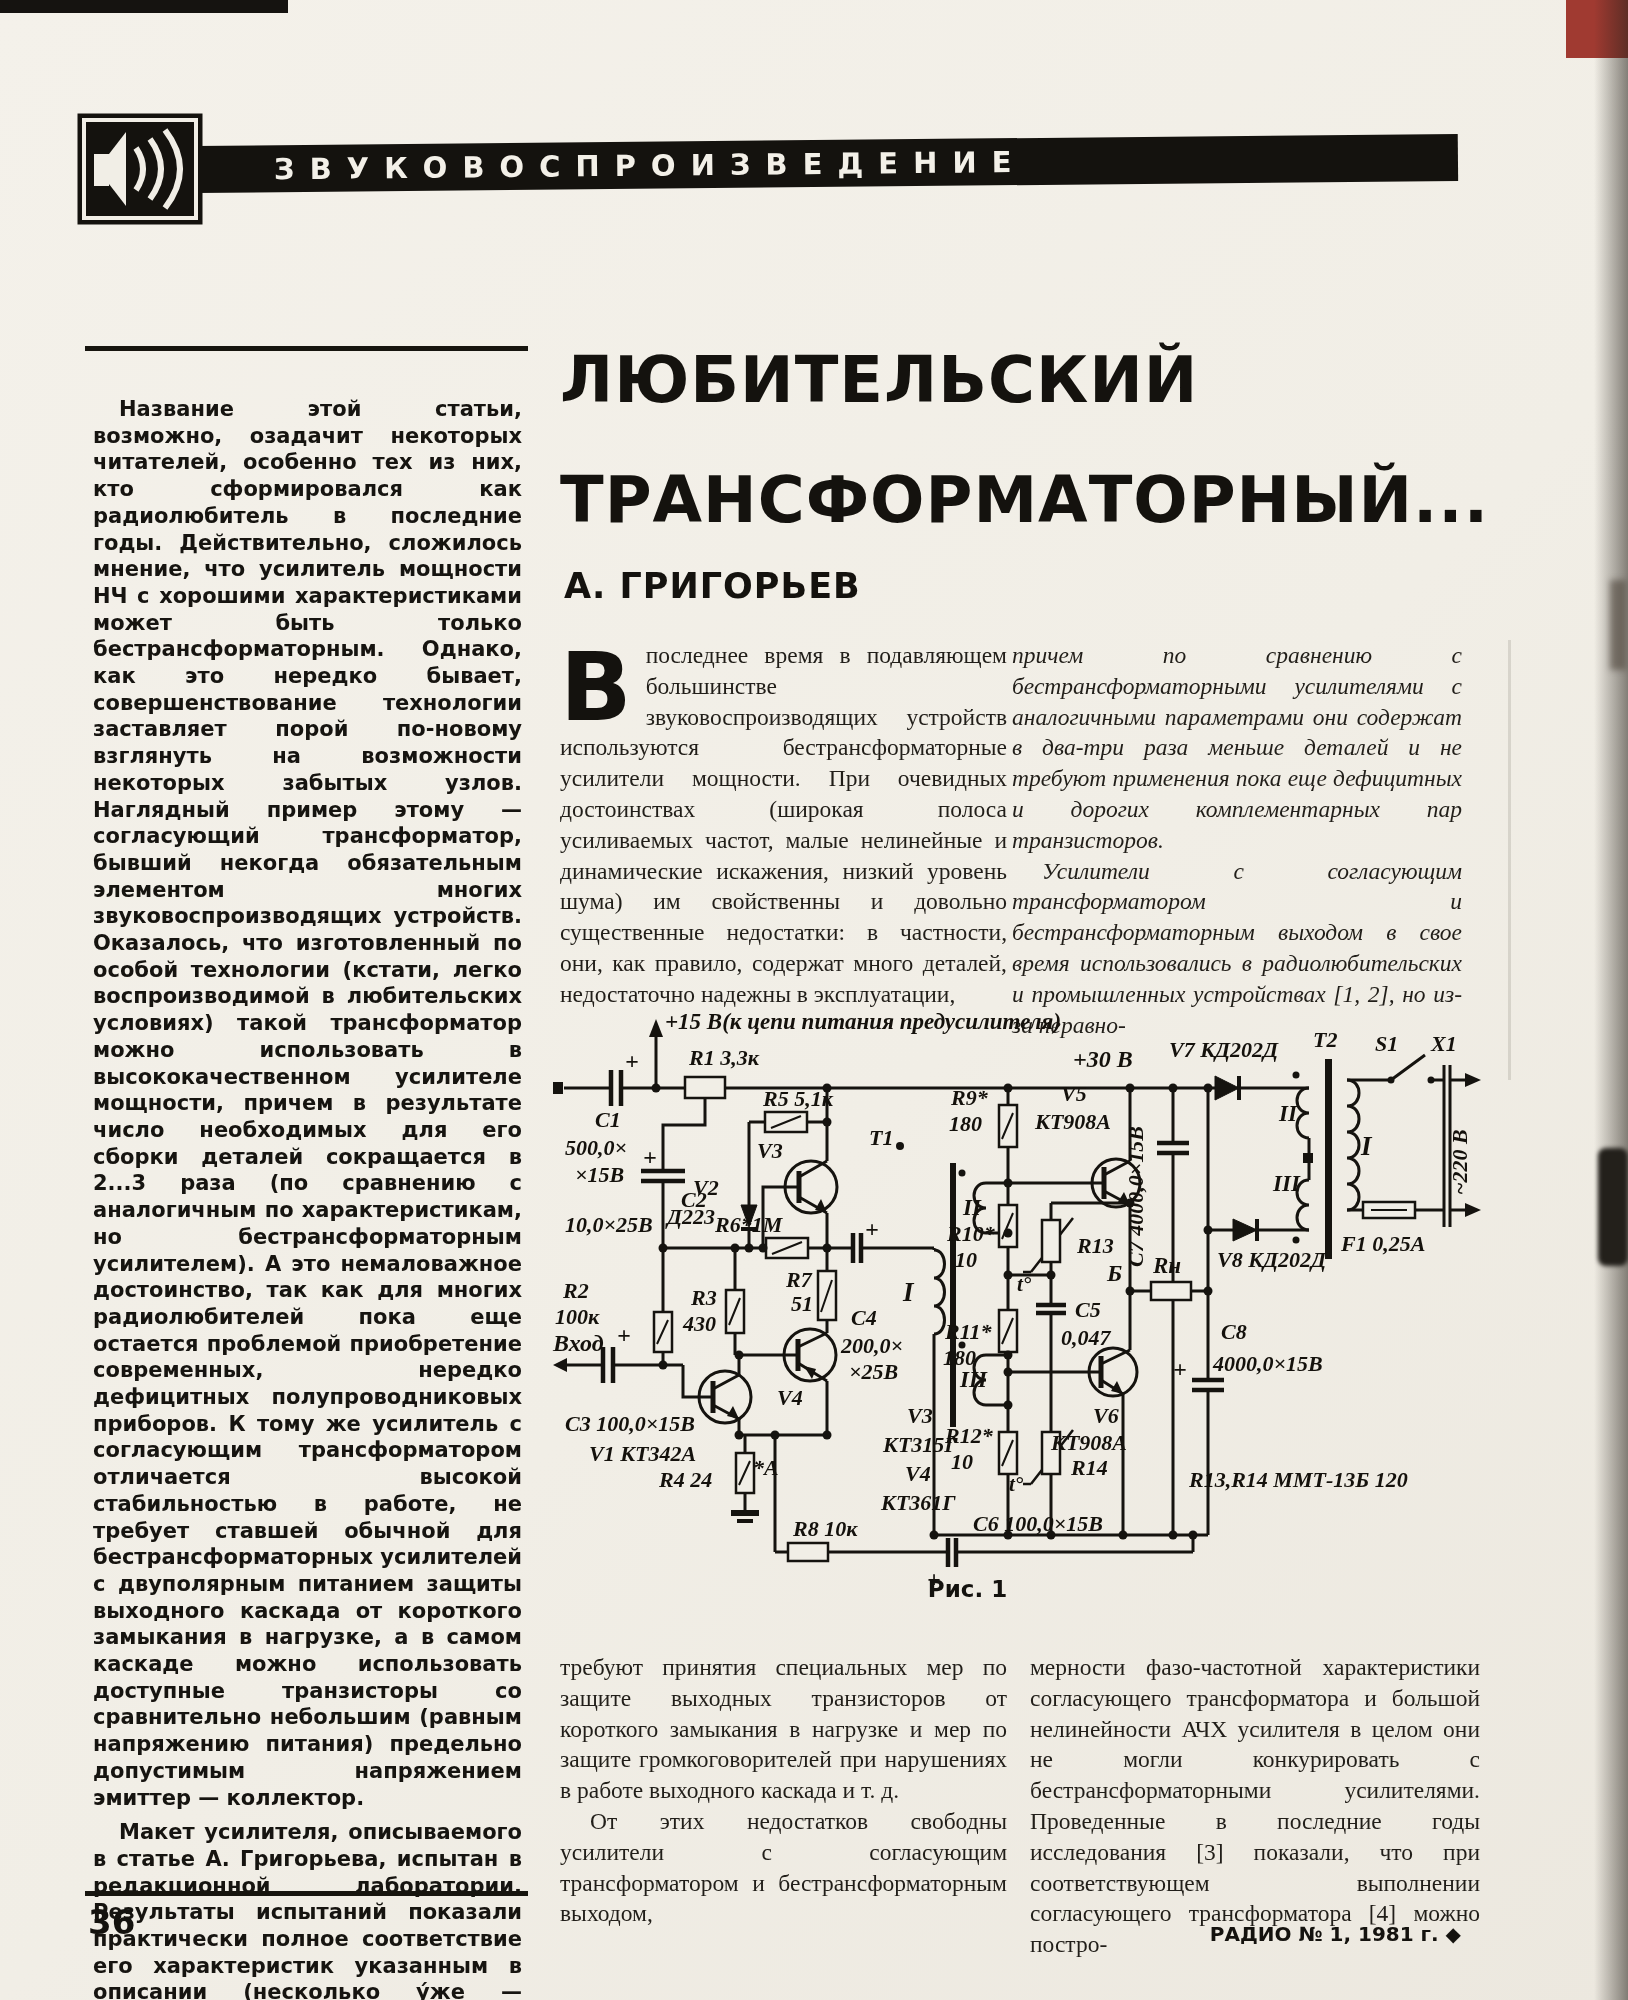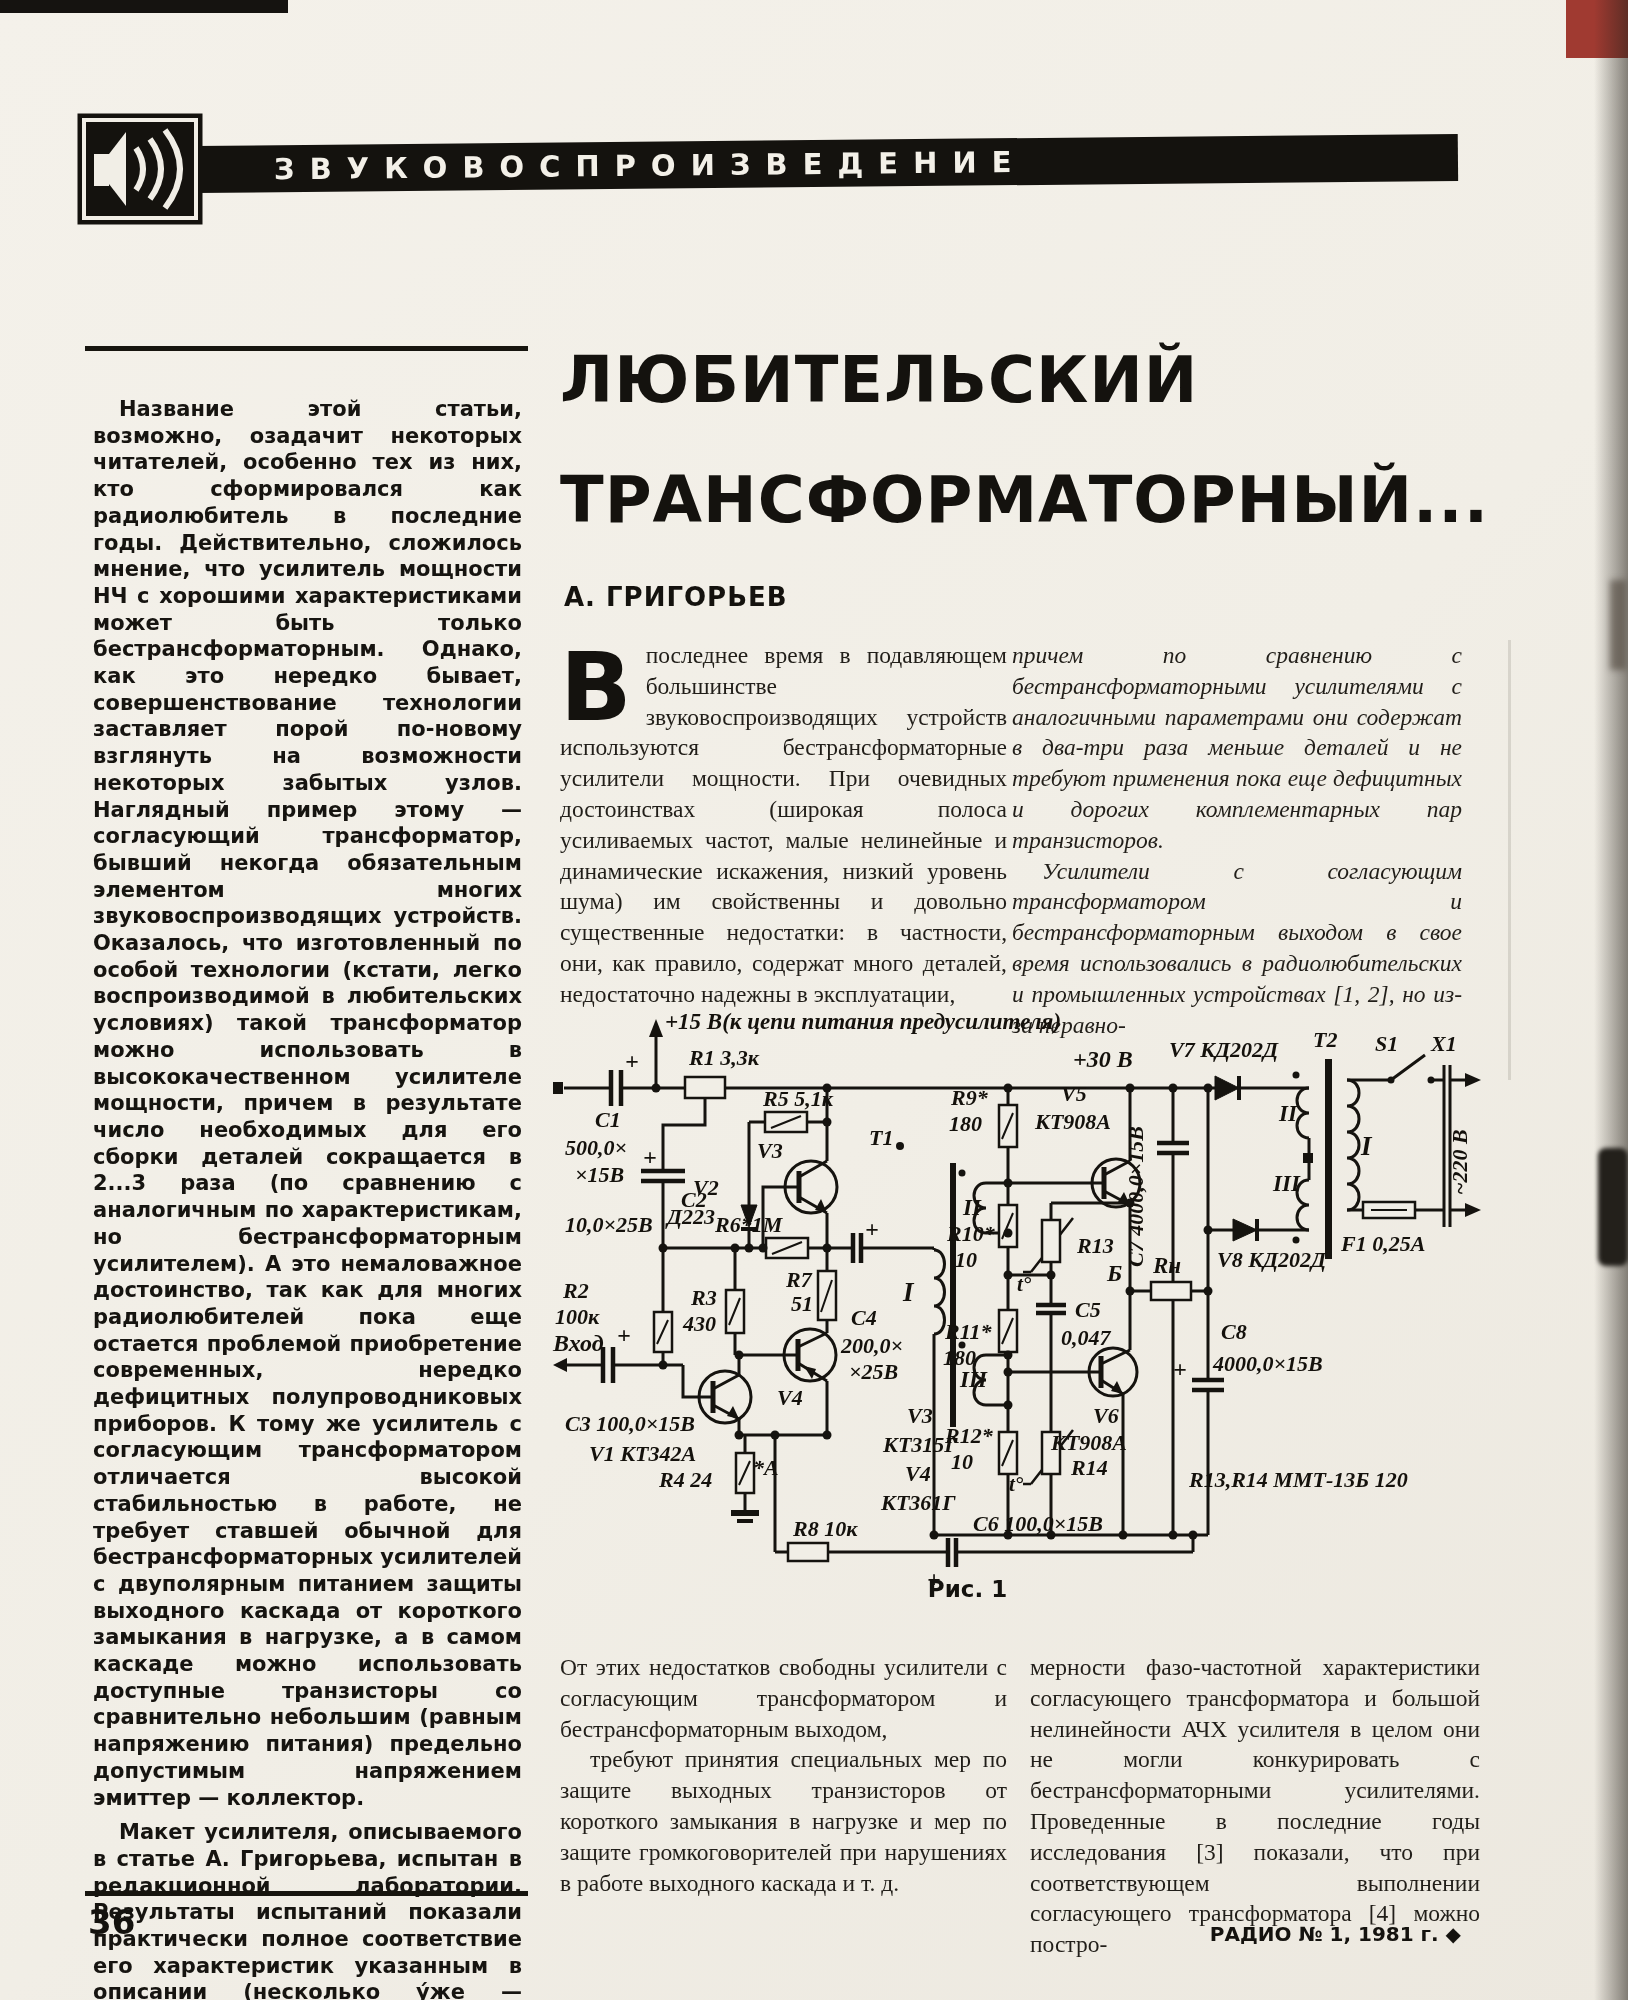--- a/index.html
+++ b/index.html
@@ -19,22 +19,22 @@
   .rule{position:absolute;background:#17150f;}
   .intro{position:absolute;left:85px;top:388px;width:445px;
          font-family:"DejaVu Sans",sans-serif;font-weight:bold;font-size:21px;
          line-height:26.7px;text-align:justify;color:#161410;}
   .intro p{margin:8px;text-indent:26px;}
 
   
   .title{position:absolute;left:560px;top:320px;width:930px;
          font-family:"DejaVu Sans",sans-serif;font-weight:bold;font-size:64px;
          line-height:120px;letter-spacing:1px;color:#14120e;white-space:nowrap;}
-  .author{position:absolute;left:564px;top:582px;font-family:"DejaVu Sans",sans-serif;
-          font-weight:bold;font-size:26px;letter-spacing:1px;color:#14120e;}
+  .author{position:absolute;left:564px;top:566px;font-family:"DejaVu Sans",sans-serif;
+          font-weight:bold;font-size:35px;letter-spacing:1px;color:#14120e;}
 
   
   .bodycol{position:absolute;width:447px;font-family:"Liberation Serif",serif;
            font-size:23.5px;line-height:30.8px;text-align:justify;color:#211e19;}
   .bodycol p{margin:0;}
   .cont p{text-indent:30px;}
   .cont p:first-child{text-indent:0;}
   .dropcap{float:left;font-family:"DejaVu Sans",sans-serif;font-weight:bold;
            font-size:94px;line-height:80px;padding:8px 14px 0 0;color:#14120e;}
 
@@ -355,22 +355,22 @@
           <text x="64" y="348" font-size="24" class="sch-t" data-name="schematic-label">+</text>
           <text x="312" y="242" font-size="24" class="sch-t" data-name="schematic-label">+</text>
           <text x="374" y="592" font-size="24" class="sch-t" data-name="schematic-label">+</text>
           <text x="620" y="382" font-size="24" class="sch-t" data-name="schematic-label">+</text>
         </g>
     </svg>
   </div>
   <div class="caption" data-name="figure-caption">Рис. 1</div>
 
   <div class="bodycol cont" style="left:560px;top:1652px;" data-name="bottom-column-middle">
+      <p data-name="paragraph">требуют принятия специальных мер по защите выходных транзисторов от короткого замыкания в нагрузке и мер по защите громкоговорителей при нарушениях в работе выходного каскада и т. д.</p>
       <p data-name="paragraph">От этих недостатков свободны усилители с согласующим трансформатором и бестрансформаторным выходом,</p>
-      <p data-name="paragraph">требуют принятия специальных мер по защите выходных транзисторов от короткого замыкания в нагрузке и мер по защите громкоговорителей при нарушениях в работе выходного каскада и т. д.</p>
     </div>
   <div class="bodycol cont" style="left:1030px;top:1652px;width:450px;" data-name="bottom-column-right">
       <p data-name="paragraph">мерности фазо-частотной характеристики согласующего трансформатора и большой нелинейности АЧХ усилителя в целом они не могли конкурировать с бестрансформаторными усилителями. Проведенные в последние годы исследования [3] показали, что при соответствующем выполнении согласующего трансформатора [4] можно постро-</p>
     </div>
 
   <div class="pagenum" data-name="page-number">36</div>
   <div class="footer-right" data-name="journal-footer">РАДИО № 1, 1981 г.  ◆</div>
 
 </div>
 

